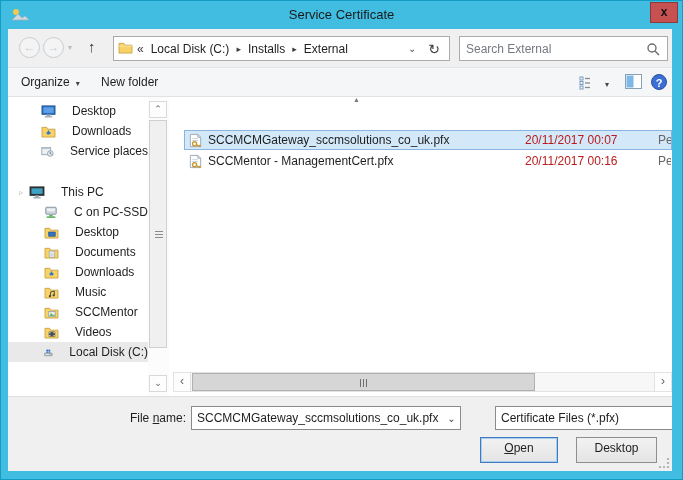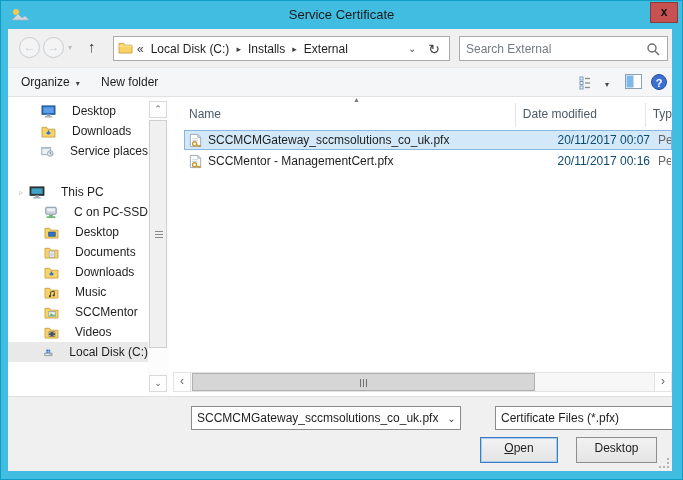--- a/index.html
+++ b/index.html
@@ -73,21 +73,21 @@
   .hcell { padding-top:4px; }
   .h-name { width:348px; padding-left:19px; }
   .h-date { width:131px; padding-left:7px; border-left:1px solid #e3e3e3; }
   .h-type { flex:1; padding-left:7px; border-left:1px solid #e3e3e3; }
   .rows { position:absolute; left:0; top:33px; right:0; }
   .frow { margin-left:14px; height:20px; display:flex; align-items:center; margin-bottom:1px; border:1px solid transparent; }
   .frow.selected { background:#d3e9f9; border:1px solid #8ab4e0; }
   .c-name { width:334px; display:flex; align-items:center; overflow:hidden; white-space:nowrap; }
   .c-name .txt { padding-left:5px; }
   .c-name svg { margin-left:3px; flex:none; }
-  .c-date { width:131px; color:#0c4a6e; padding-left:6px; white-space:nowrap;text-align:right; }
+  .c-date { width:131px; color:#b91c1c; padding-left:6px; white-space:nowrap; }
   .c-type { flex:1; color:#666; padding-left:8px; white-space:nowrap; overflow:hidden; }
 
   .hscroll { position:absolute; left:165px; bottom:4px; width:499px; height:20px; background:#f7f7f7; border:1px solid #e3e3e3; }
   .hs-btn { position:absolute; top:0; width:17px; height:18px; color:#636363; font-size:12px; text-align:center; line-height:16px; background:#fdfdfd; }
   .hs-left { left:0; border-right:1px solid #e3e3e3; } .hs-right { right:0; border-left:1px solid #e3e3e3; }
   .hs-thumb { position:absolute; left:18px; top:0; width:343px; height:18px; background:#d6d6d6; border:1px solid #b0b0b0; }
   .hs-grip { position:absolute; left:50%; top:5px; margin-left:-4px; width:8px; height:8px;
     background:repeating-linear-gradient(90deg,#707070 0 1px,transparent 1px 3px); }
 
   
@@ -301,25 +301,20 @@
       <div class="vscroll">
         <div class="vs-btn vs-up">⌃</div>
         <div class="vs-thumb">
             <span class="vs-grip"></span>
           </div>
         <div class="vs-btn vs-down">⌄</div>
       </div>
 
       <div class="filearea">
         <div class="sort-arrow">▲</div>
-        <div class="lheader">
-          <div class="hcell h-name">Name</div>
-          <div class="hcell h-date">Date modified</div>
-          <div class="hcell h-type">Typ</div>
-        </div>
         <div class="rows">
           <div class="frow selected">
             <div class="c-name">
               <svg width="15" height="15" viewBox="0 0 16 16">
                   <path d="M2.5 1.5h8l3 3v10h-11z" fill="#fff" stroke="#9aa7b8"></path>
                   <path d="M10.5 1.5v3h3" fill="none" stroke="#9aa7b8"></path>
                   <path d="M4.5 6h6M4.5 8h6" stroke="#c3cddb" stroke-width="0.9"></path>
                   <circle cx="7" cy="11.5" r="2.2" fill="none" stroke="#c8962d" stroke-width="1.4"></circle>
                   <path d="M9 12.5l4 2.2M11.5 13.8l0.8-1.2M12.8 14.5l0.8-1.2" stroke="#c8962d" stroke-width="1.3" fill="none"></path>
                 </svg>
@@ -348,20 +343,21 @@
       <div class="hscroll">
         <div class="hs-btn hs-left">‹</div>
         <div class="hs-thumb">
             <span class="hs-grip"></span>
           </div>
         <div class="hs-btn hs-right">›</div>
       </div>
     </div>
 
     <div class="footer">
+      <div class="fn-label"><span>File </span><span class="mnemonic">n</span><span>ame:</span></div>
       <div class="combo combo-filename">
         <span class="val">SCCMCMGateway_sccmsolutions_co_uk.pfx</span>
         <span class="chev">⌄</span>
       </div>
       <div class="combo combo-filetype">
         <span class="val">Certificate Files (*.pfx)</span>
         <span class="chev">⌄</span>
       </div>
       <div class="btn btn-open"><span class="mnemonic">O</span><span>pen</span></div>
       <div class="btn btn-cancel">Desktop</div>

